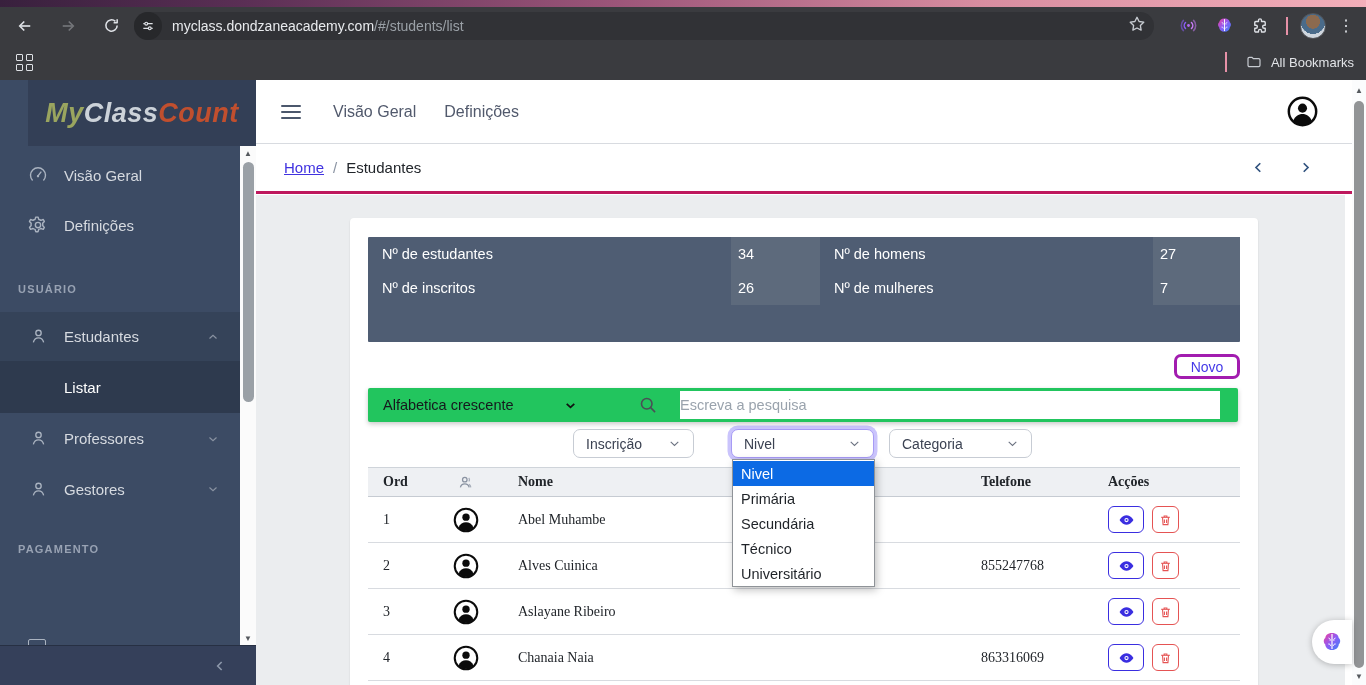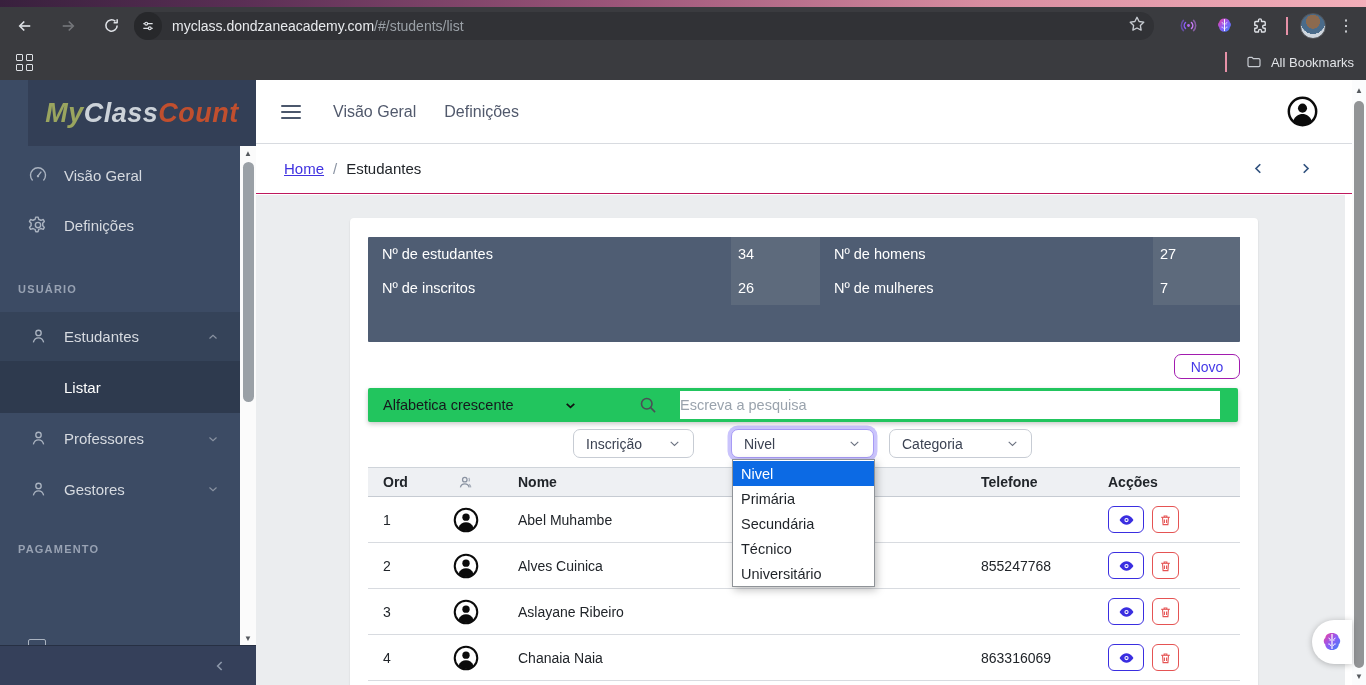--- a/index.html
+++ b/index.html
@@ -51,60 +51,60 @@
   .side-scroll .thumb { position:absolute; left:2.5px; width:11px; border-radius:6px; background:#9aa0a6; top:16px; height:240px; }
   .side-footer { height:40px; margin-top:auto; background:#35405a; border-top:1px solid rgba(0,0,0,.25); display:flex; align-items:center; justify-content:flex-end; padding-right:28px; color:#8d98ab; }
 
   
   .main { flex:1; position:relative; background:#fff; min-width:0; }
   .navbar { height:64px; background:#fff; border-bottom:1px solid #d8dbe0; display:flex; align-items:center; padding:0 48px 0 25px; }
   .burger { width:20px; display:flex; flex-direction:column; gap:4px; margin-right:32px; cursor:pointer; }
   .burger span { height:2px; background:#4b576c; border-radius:1px; }
   .nav-link { color:#51596c; font-size:16px; margin-right:28px; cursor:pointer; }
   .app-avatar { margin-left:auto; width:31px; height:31px; cursor:pointer; }
-  .crumbbar { height:50px; background:#fff; border-bottom:1px solid #be185d; display:flex; align-items:center; padding:0 52px 0 28px; font-size:15px; }
+  .crumbbar { height:50px; background:#fff; border-bottom:3px solid #be185d; display:flex; align-items:center; padding:0 52px 0 28px; font-size:15px; }
   .crumb-home { color:#4032e0; text-decoration:underline; cursor:pointer; }
   .crumb-sep { color:#8a93a2; margin:0 9px; }
   .crumb-cur { color:#21252a; }
   .crumb-arrows { margin-left:auto; display:flex; gap:30px; color:#32537f; }
   .crumb-arrows span { cursor:pointer; display:flex; }
 
   .content { position:absolute; top:115px; left:0; right:14px; bottom:0; background:#ebedef; overflow:hidden; }
   .white-strip { position:absolute; top:0; bottom:0; right:0; width:7px; background:#fff; }
 
   
   .card { position:absolute; left:94px; top:23px; width:908px; height:470px; background:#fff; border-radius:4px; box-shadow:0 1px 2px rgba(0,0,0,.12); }
 
   .stats { position:absolute; left:18px; top:19px; width:872px; height:105px; background:#4f5d73; color:#fff; border-radius:1px; }
   .stats-header { height:37px; display:flex; align-items:center; padding-left:14px; font-size:15px; font-weight:bold; border-bottom:1px solid rgba(255,255,255,.45); }
   .stats-grid { display:grid; grid-template-columns:363px 89px 333px 87px; grid-auto-rows:34px; font-size:14.5px; }
   .stats-grid > div { display:flex; align-items:center; padding-left:14px; }
   .stats-grid .val { background:#5d6a7c; padding-left:7px; }
 
-  .novo-btn { position:absolute; right:18px; top:136px; width:66px; height:25px; border:1px solid #a21caf; color:#4439e8; background:#fff; border-radius:7px; display:flex; align-items:center; justify-content:center; font-size:14px; cursor:pointer; }
+  .novo-btn { position:absolute; right:18px; top:136px; width:66px; height:25px; border:3px solid #a21caf; color:#4439e8; background:#fff; border-radius:7px; display:flex; align-items:center; justify-content:center; font-size:14px; cursor:pointer; }
 
   .searchbar { position:absolute; left:18px; top:170px; width:870px; height:34px; background:#22c55e; box-shadow:0 2px 5px rgba(0,0,0,.22); border-radius:2px;padding-left:12px; }
   .sort-select { position:absolute; left:15px; top:0; height:34px; width:200px; display:flex; align-items:center; font-size:14.5px; color:#16181d; cursor:pointer; }
   .sort-caret { position:absolute; left:196px; top:10px; color:#111; }
   .mag { position:absolute; left:270px; top:7px; }
   .search-input { position:absolute; left:312px; top:3px; width:540px; height:28px; border:none; outline:none; font-size:14.5px; color:#21252a; font-family:"Liberation Sans",sans-serif; }
   .search-input::placeholder { color:#9aa3ad; }
 
   .fselect { position:absolute; top:211px; height:29px; background:#fff; border:1px solid #c7ccd4; border-radius:7px; display:flex; align-items:center; padding-left:12px; font-size:14px; color:#3b4252; cursor:pointer; }
   .fselect .fcaret { position:absolute; right:12px; color:#6b7280; display:flex; }
   .fs-inscricao { left:223px; width:121px; }
   .fs-nivel { left:381px; width:143px; border-color:#a79bf5; box-shadow:0 0 0 3.5px rgba(138,125,248,.45); }
   .fs-categoria { left:539px; width:143px; }
 
   .dropdown { position:absolute; left:382px; top:241px; width:143px; height:128px; background:#fff; border:1px solid #8f9398; box-shadow:2px 3px 8px rgba(0,0,0,.25); z-index:30; padding-top:1px; }
   .opt { height:25px; display:flex; align-items:center; padding-left:8px; font-size:14.5px; color:#1f2328; cursor:pointer; }
   .opt.sel { background:#0c6ae4; color:#fff; }
 
   .table { position:absolute; left:18px; top:249px; width:872px; font-size:14px; color:#21252a; }
-  .trow { display:grid; grid-template-columns:70px 55px 460px 130px 157px; align-items:center; height:46px; border-bottom:1px solid #d8dbe0; }
+  .trow { display:grid; grid-template-columns:70px 55px 460px 130px 157px; align-items:center; height:46px; border-bottom:1px solid #d8dbe0;font-family:Liberation Serif, serif; }
   .trow.head { height:30px; background:#eef0f3; border-top:1px solid #cfd4da; border-bottom:1px solid #c6cbd2; font-weight:bold; }
   .c-ord { padding-left:15px; }
   .c-ico { display:flex; justify-content:center; }
   .c-nome { padding-left:25px; }
   .c-tel { padding-left:28px; }
   .c-acc { padding-left:25px; display:flex; gap:8px; }
   .act-btn { width:36px; height:27px; border-radius:6px; background:#fff; display:flex; align-items:center; justify-content:center; cursor:pointer; }
   .act-view { border:1px solid #3a2ee0; width:36px; }
   .act-del { border:1px solid #e55353; width:27px; }
 

